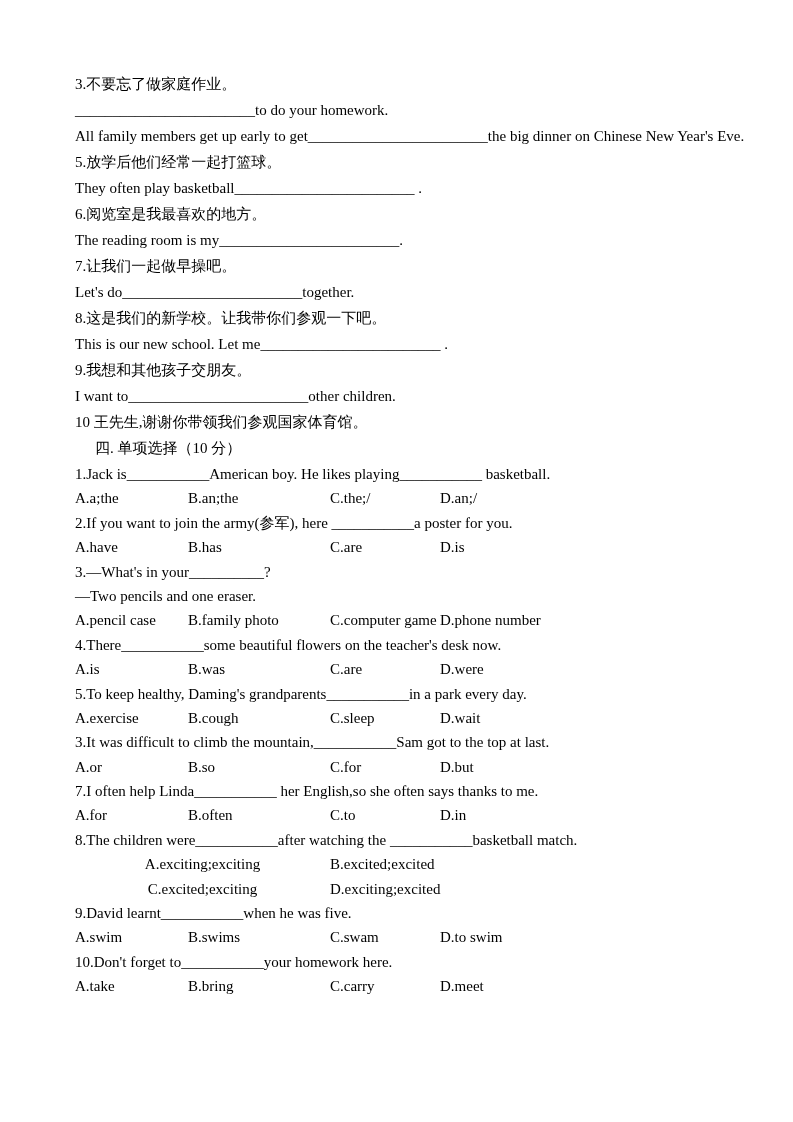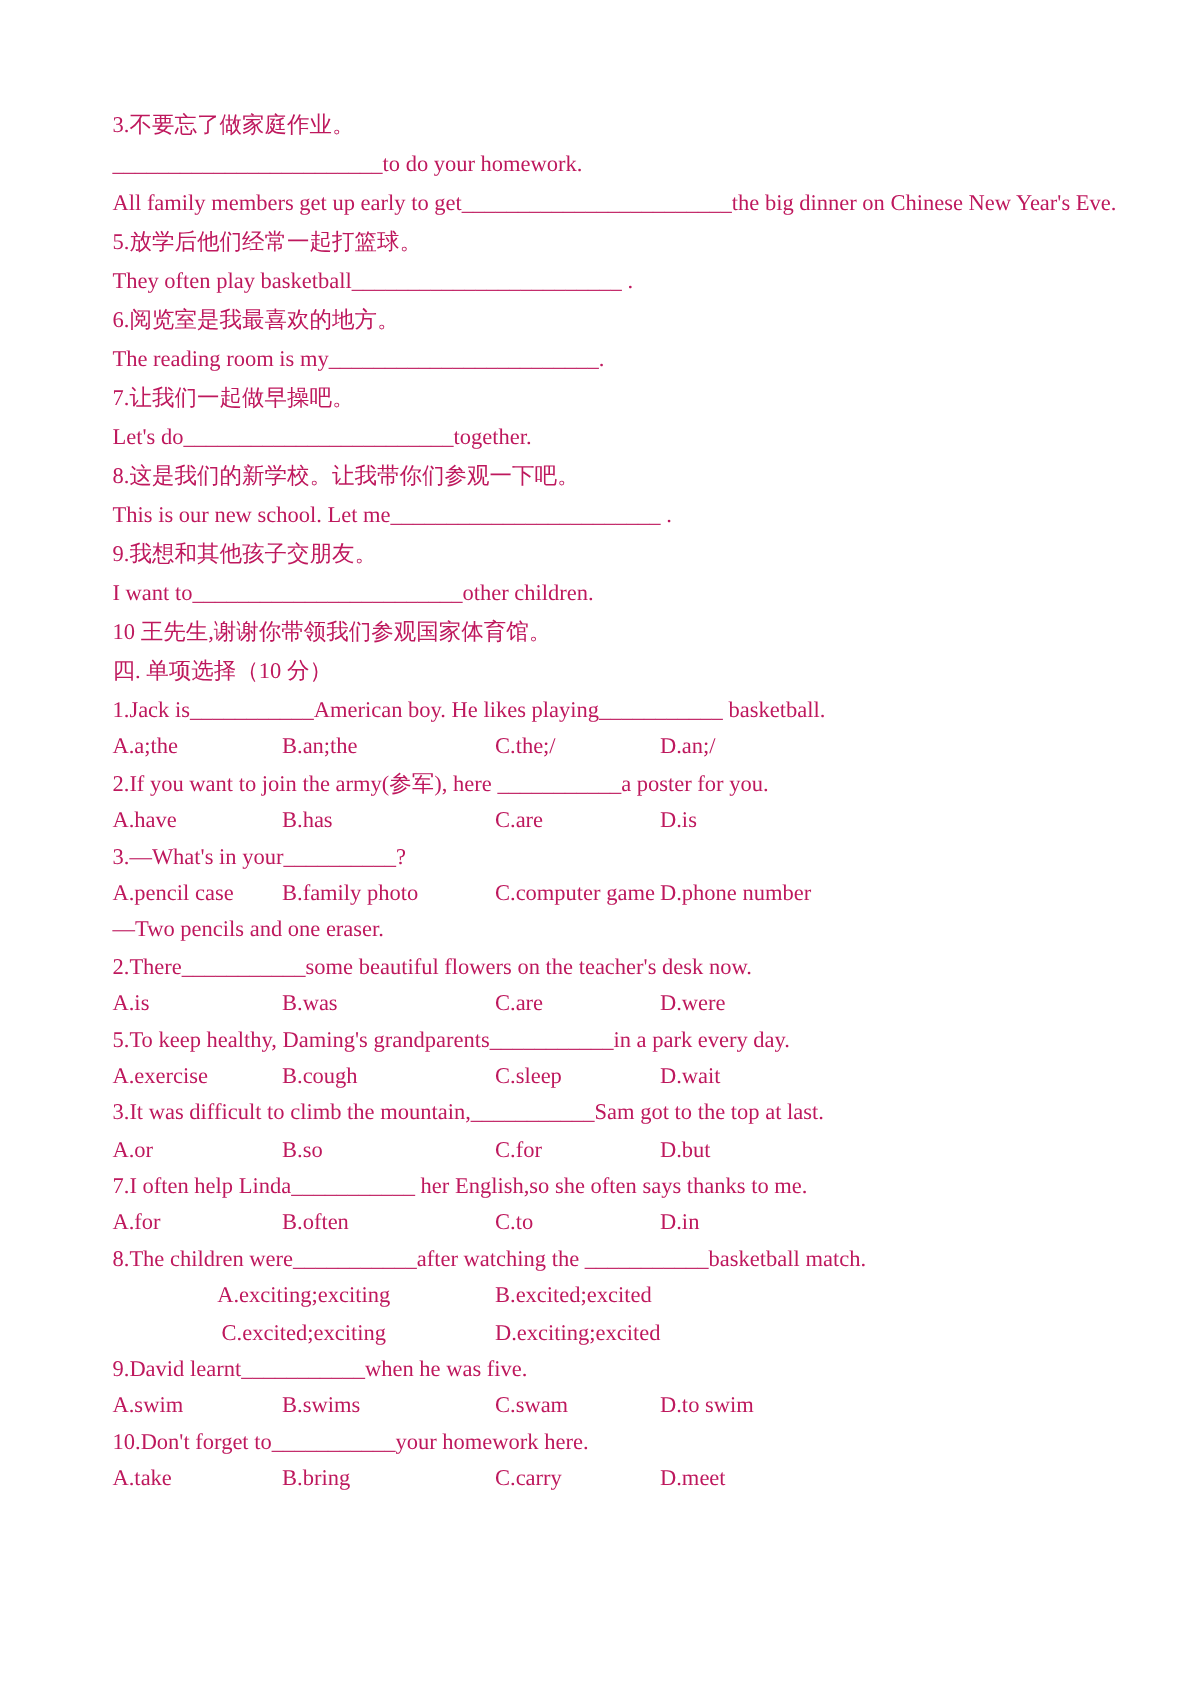--- a/index.html
+++ b/index.html
@@ -6,25 +6,25 @@
   .page {
     position: relative;
     width: 793px;
     height: 1122px;
     margin: 0 auto;
     background: #ffffff;
     box-sizing: border-box;
     padding: 71px 30px 0 75px;
     font-family: "Liberation Serif", "DejaVu Serif", serif;
     font-size: 15px;
-    color: #be185d;
+    color: #000000;
     overflow: hidden;
   }
   .t-line { height: 26px;   line-height: 26px;   white-space: nowrap; }
-  .h-line { height: 27px;   line-height: 27px;   white-space: nowrap; }
+  .h-line { height: 27px;   line-height: 27px;   white-space: nowrap; margin-left: 20px; }
   .m-line { height: 24.4px; line-height: 24.4px; white-space: nowrap; }
   .opt  { display: inline-block; }
   .w1   { min-width: 113px; }   
   .w2   { min-width: 142px; }   
   .w3   { min-width: 110px; }   
   .wwide{ min-width: 255px; text-align: center; }   
 </style>
 </head>
 <body>
 
@@ -62,26 +62,26 @@
     <div class="m-line">
       <span class="opt w1">A.a;the</span><span class="opt w2">B.an;the</span><span class="opt w3">C.the;/</span><span class="opt">D.an;/</span>
     </div>
 
     <div class="m-line">2.If you want to join the army(参军), here ___________a poster for you.</div>
     <div class="m-line">
       <span class="opt w1">A.have</span><span class="opt w2">B.has</span><span class="opt w3">C.are</span><span class="opt">D.is</span>
     </div>
 
     <div class="m-line">3.—What's in your__________?</div>
+    <div class="m-line">—Two pencils and one eraser.</div>
     <div class="m-line">
       <span class="opt w1">A.pencil case</span><span class="opt w2">B.family photo</span><span class="opt w3">C.computer game</span><span class="opt">D.phone number</span>
     </div>
-    <div class="m-line">—Two pencils and one eraser.</div>
 
-    <div class="m-line">2.There___________some beautiful flowers on the teacher's desk now.</div>
+    <div class="m-line">4.There___________some beautiful flowers on the teacher's desk now.</div>
     <div class="m-line">
       <span class="opt w1">A.is</span><span class="opt w2">B.was</span><span class="opt w3">C.are</span><span class="opt">D.were</span>
     </div>
 
     <div class="m-line">5.To keep healthy, Daming's grandparents___________in a park every day.</div>
     <div class="m-line">
       <span class="opt w1">A.exercise</span><span class="opt w2">B.cough</span><span class="opt w3">C.sleep</span><span class="opt">D.wait</span>
     </div>
 
     <div class="m-line">3.It was difficult to climb the mountain,___________Sam got to the top at last.</div>

